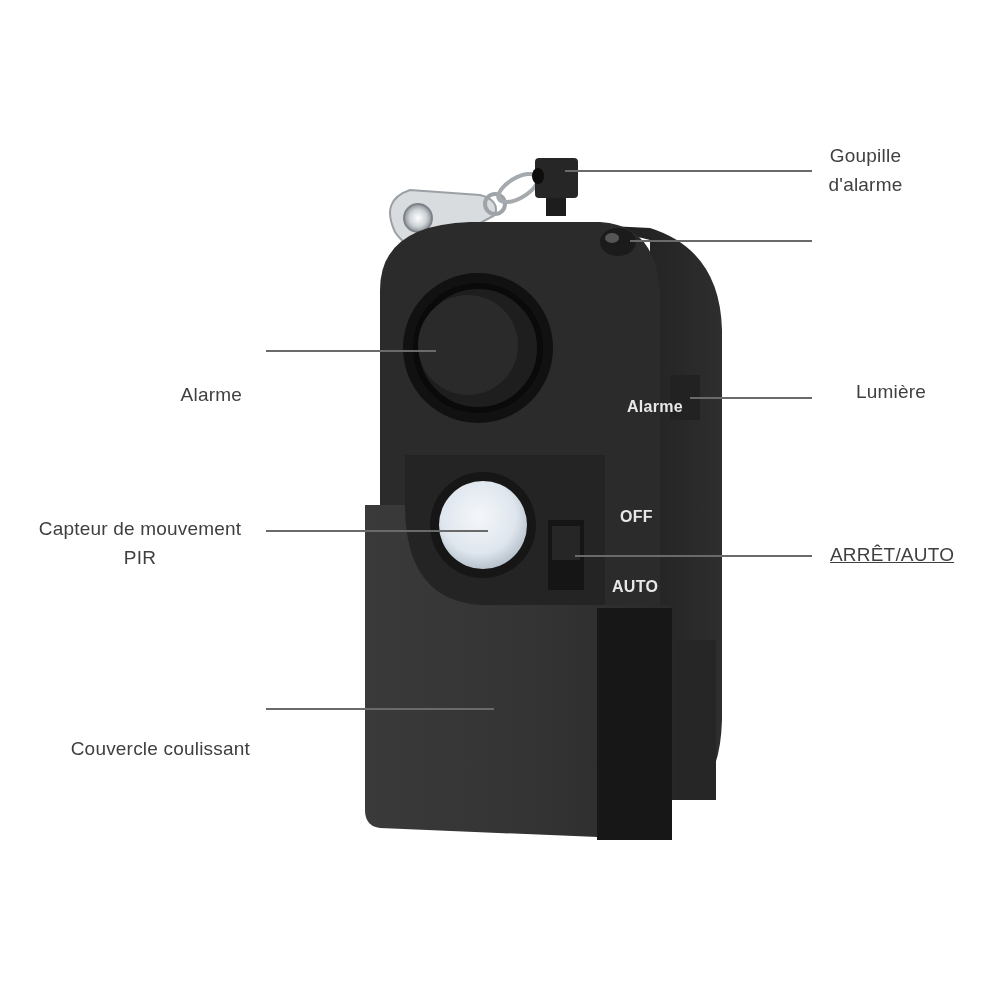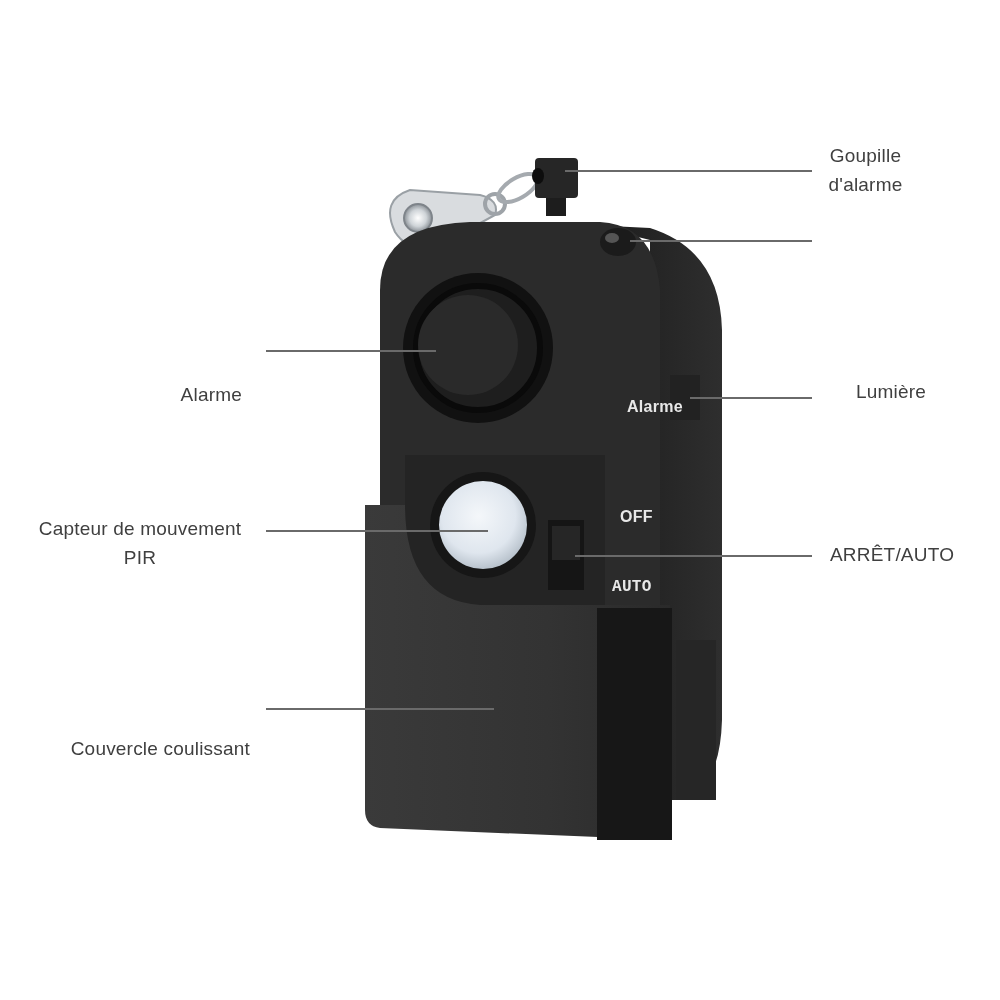--- a/index.html
+++ b/index.html
@@ -75,40 +75,40 @@
     <rect x="552" y="526" width="28" height="34" fill="#262626"></rect>
 
     <path d="M670 375 L700 375 L700 420 L670 420 Z" fill="#222"></path>
 
     <path d="M365 505 L405 505 Q405 600 480 605 L670 605 L670 840 L380 828 Q365 826 365 810 Z" fill="url(#cover)"></path>
     <rect x="597" y="608" width="75" height="232" fill="#171717"></rect>
   </svg>
 
   <span class="dev-text" style="left:627px; top:398px;">Alarme</span>
   <span class="dev-text" style="left:620px; top:508px;">OFF</span>
-  <span class="dev-text" style="left:612px; top:578px;font-family:Liberation Mono, monospace;">AUTO</span>
+  <span class="dev-text" style="left:612px; top:578px;">AUTO</span>
 
   <div class="line" style="left:565px; top:170px; width:247px;"></div>
   <div class="line" style="left:630px; top:240px; width:182px; height:1.5px;"></div>
   <div class="line" style="left:266px; top:350px; width:170px; height:1.5px;"></div>
   <div class="line" style="left:690px; top:397px; width:122px; height:1.5px;"></div>
   <div class="line" style="left:266px; top:530px; width:222px; height:1.5px;"></div>
   <div class="line" style="left:575px; top:555px; width:237px; height:1.5px;"></div>
   <div class="line" style="left:266px; top:708px; width:228px; height:1.5px;"></div>
 
   <div class="label" style="left:818px; top:141px; width:95px;">
     <div>Goupille</div>
     <div>d'alarme</div>
   </div>
   <div class="label" style="left:815px; top:223px; width:172px;">
   </div>
   <div class="label" style="left:856px; top:377px; width:80px; text-align:left;">
     <div>Lumière</div>
   </div>
-  <div class="label" style="left:830px; top:540px; width:140px; text-align:left;">
+  <div class="label" style="left:830px; top:540px; width:140px; text-align:left;text-decoration:underline;">
     <div>ARRÊT/AUTO</div>
   </div>
 
   <div class="label left" style="left:150px; top:336px; width:92px;">
     <div>Alarme</div>
   </div>
   <div class="label" style="left:18px; top:514px; width:244px;">
     <div>Capteur de mouvement</div>
     <div>PIR</div>
   </div>

